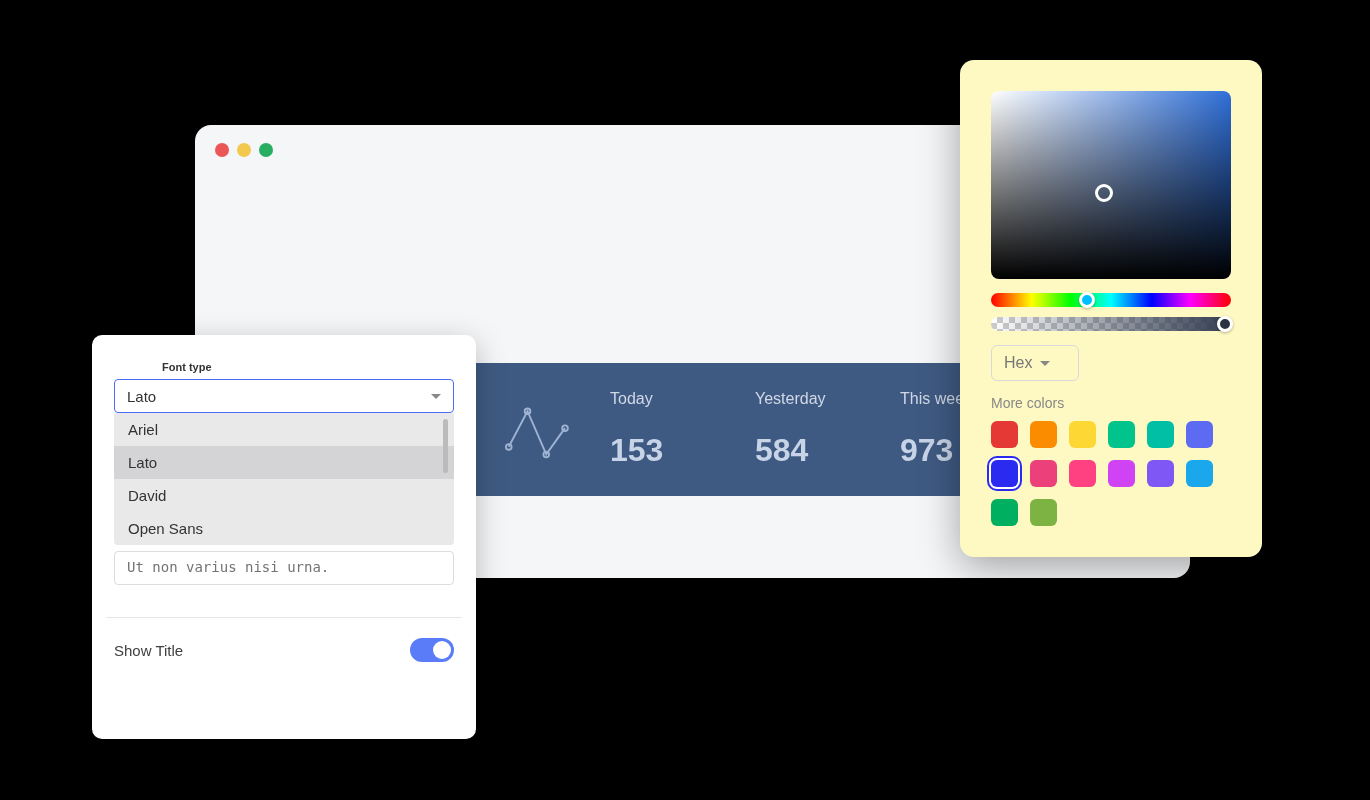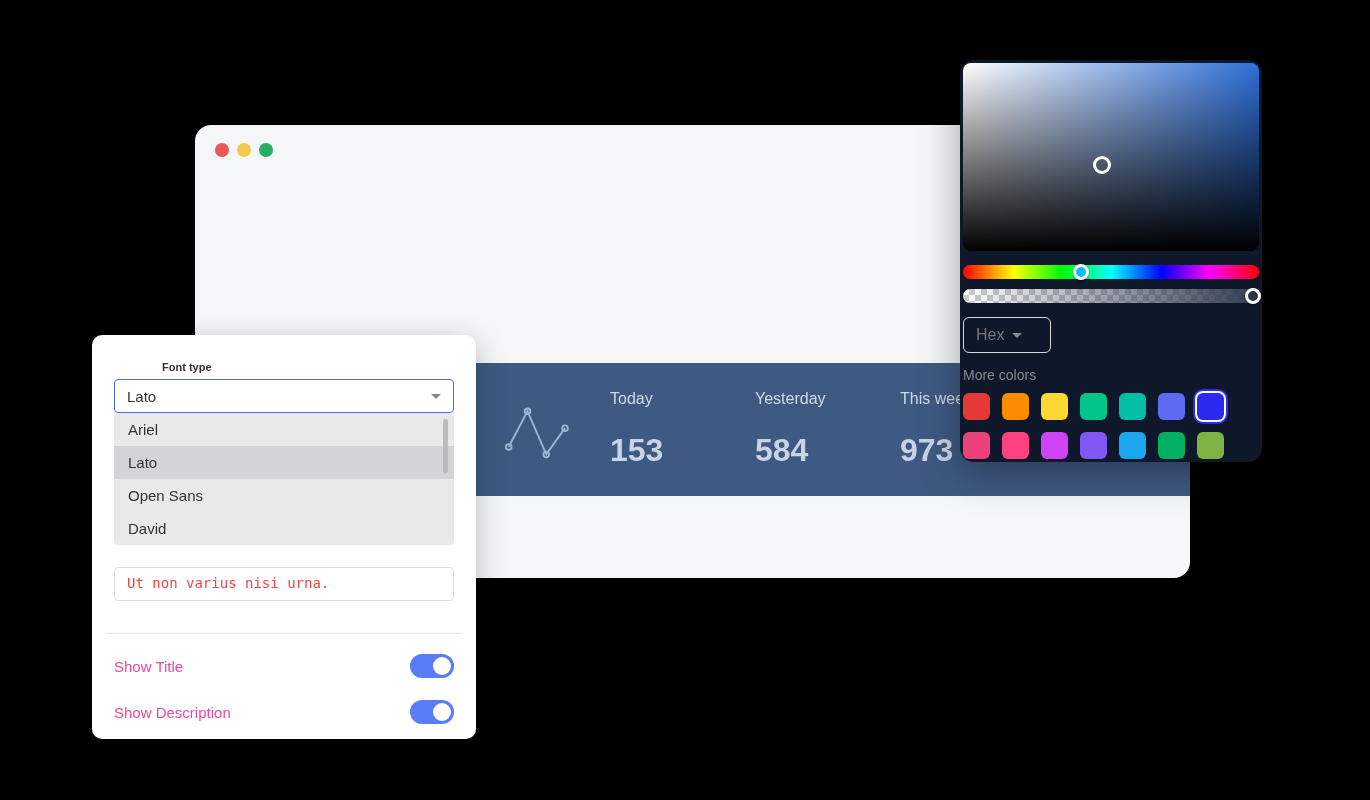--- a/index.html
+++ b/index.html
@@ -99,21 +99,21 @@
     .field-label {
       font-size: 11px;
       font-weight: 700;
       color: #333;
       margin-bottom: 6px;
       display: block;
       padding-left: 48px;
     }
     .select-wrap {
       position: relative;
-      margin-bottom: 20px;
+      margin-bottom: 4px;
     }
     .select-field {
       width: 100%;
       height: 34px;
       border: 1px solid #4a6cf7;
       border-radius: 4px;
       padding: 0 12px;
       font-size: 15px;
       color: #333;
       background: #fff;
@@ -148,39 +148,39 @@
       background: #bbb;
       border-radius: 3px;
     }
     .desc-textarea {
       width: 100%;
       height: 34px;
       border: 1px solid #ddd;
       border-radius: 4px;
       padding: 7px 12px;
       font-size: 14px;
-      color: #ef4444;
+      color: #737373;
       resize: none;
       margin-top: 2px;
       position: relative;
     }
     .divider {
       border: none;
       border-top: 1px solid #e6e6e6;
       margin: 28px -8px 20px -8px;
     }
     .toggle-row {
       display: flex;
       justify-content: space-between;
       align-items: center;
       margin-bottom: 22px;
     }
     .toggle-label {
       font-size: 15px;
-      color: #ec4899;
+      color: #404040;
       text-align: right;
     }
     .toggle-switch {
       width: 44px;
       height: 24px;
       background: #5b7cf9;
       border-radius: 12px;
       position: relative;
       cursor: pointer;
     }
@@ -193,24 +193,24 @@
       background: #fff;
       border-radius: 50%;
     }
 
     
     .color-picker {
       position: absolute;
       left: 960px;
       top: 60px;
       width: 302px;
-      background: #0f172a;
+      background: #fef9c3;
       border-radius: 14px;
       box-shadow: 0 10px 40px rgba(0,0,0,0.35);
-      padding: 3px;
+      padding: 31px;
     }
     .color-gradient {
       width: 100%;
       height: 188px;
       border-radius: 8px;
       background:
         linear-gradient(to bottom, rgba(0,0,0,0) 0%, rgba(0,0,0,1) 100%),
         linear-gradient(to right, #fff 0%, #2f6fd8 100%);
       position: relative;
       margin-bottom: 14px;
@@ -366,45 +366,39 @@
   <label class="field-label">Font type</label>
 
   <div class="select-wrap">
     <div class="select-field">
       <span>Lato</span>
       <span class="chevron-down"></span>
     </div>
     <div class="dropdown-list">
       <div class="dropdown-item">Ariel</div>
       <div class="dropdown-item selected">Lato</div>
+      <div class="dropdown-item">David</div>
       <div class="dropdown-item">Open Sans</div>
-      <div class="dropdown-item">David</div>
     </div>
     <div class="dropdown-scroll"></div>
   </div>
 
   <div style="position:relative">
     <textarea class="desc-textarea" style="">Ut non varius nisi urna.</textarea>
   </div>
 
   <hr class="divider">
 
   <div class="toggle-row">
     <span class="toggle-label">Show Title</span>
     <div class="toggle-switch">
       <div class="toggle-knob"></div>
     </div>
   </div>
 
-  <div class="toggle-row">
-    <span class="toggle-label">Show Description</span>
-    <div class="toggle-switch">
-      <div class="toggle-knob"></div>
-    </div>
-  </div>
 </div>
 
 <div class="color-picker">
   <div class="color-gradient">
     <div class="gradient-cursor"></div>
   </div>
   <div class="hue-slider">
     <div class="hue-handle"></div>
   </div>
   <div class="alpha-slider">

